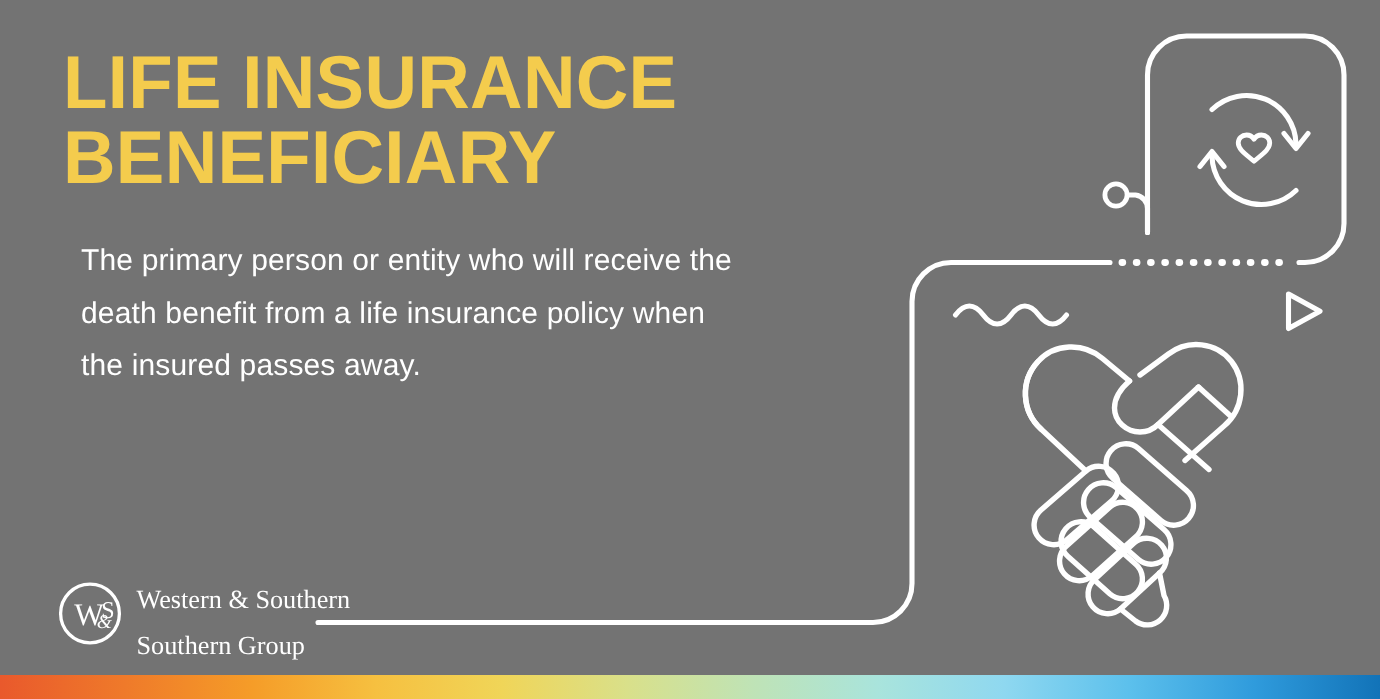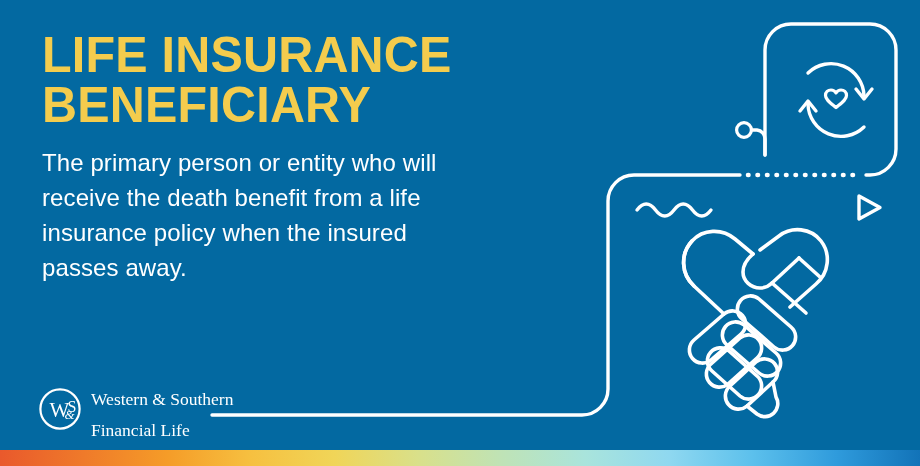--- a/index.html
+++ b/index.html
@@ -34,23 +34,23 @@
     transform: scaleX(0.97);
     transform-origin: left top;
   }
   #headline .hl-line { display: block; }
 
   #body-copy {
     position: absolute;
     left: 42px;
     top: 145px;
     width: 440px;
-    margin: 0;
+    margin: 12px;
     color: #ffffff;
-    font-size: 24px;
+    font-size: 20px;
     font-weight: 400;
     line-height: 35px;
     letter-spacing: 0.1px;
   }
 
   
   #logo {
     position: absolute;
     left: 38px;
     top: 378px;
@@ -99,21 +99,21 @@
       #8fd8f0 68%,
       #5cc0ec 77%,
       #2f9bdc 87%,
       #1273b8 100%
     );
   }
 </style>
 </head>
 <body>
 
-<div id="card" style="background: #0369a1;">
+<div id="card" style="background: #737373;">
 
   <svg id="art" viewBox="0 0 920 466" width="920" height="466" fill="none" xmlns="http://www.w3.org/2000/svg">
 
     <path d="M 212 415 H 582 A 26 26 0 0 0 608 389 V 201 A 26 26 0 0 1 634 175 H 740" stroke="#ffffff" stroke-width="3.4" stroke-linecap="round" fill="none"></path>
 
     <path d="M 748 175 H 860" stroke="#ffffff" stroke-width="4.6" stroke-linecap="round" stroke-dasharray="0.5 9" fill="none"></path>
 
     <path d="M 765 155 V 50 A 26 26 0 0 1 791 24 H 870 A 26 26 0 0 1 896 50 V 149 A 26 26 0 0 1 870 175 H 866" stroke="#ffffff" stroke-width="3.4" stroke-linecap="round" fill="none"></path>
 
     <path d="M 752 130 H 757 A 9 9 0 0 1 765 139 V 155" stroke="#ffffff" stroke-width="3.4" stroke-linecap="round" fill="none"></path>
@@ -190,19 +190,19 @@
 
   <div id="logo">
     <svg id="logo-mark" width="44" height="44" viewBox="0 0 44 44" xmlns="http://www.w3.org/2000/svg">
       <circle cx="22" cy="22" r="19.6" fill="none" stroke="#ffffff" stroke-width="2.2"></circle>
       <text x="21.5" y="29.5" text-anchor="middle" font-family="Liberation Serif, serif" font-size="21" fill="#ffffff">W</text>
       <text x="31.5" y="31.5" text-anchor="middle" font-family="Liberation Serif, serif" font-size="13" font-style="italic" fill="#ffffff">&amp;</text>
       <text x="34" y="25" text-anchor="middle" font-family="Liberation Serif, serif" font-size="16" fill="#ffffff">S</text>
     </svg>
     <div id="logo-wordmark">
       <span>Western &amp; Southern</span>
-      <span>Financial Life</span>
+      <span>Southern Group</span>
     </div>
   </div>
 
   <div id="gradient-bar" style="background: linear-gradient(to right, rgb(233, 89, 44) 0%, rgb(239, 122, 42) 9.09%, rgb(245, 156, 40) 18.18%, rgb(246, 192, 64) 27.27%, rgb(240, 213, 88) 36.36%, rgb(217, 224, 138) 45.45%, rgb(191, 227, 182) 54.55%, rgb(169, 228, 220) 63.64%, rgb(143, 216, 240) 72.73%, rgb(92, 192, 236) 81.82%, rgb(47, 155, 220) 90.91%, rgb(18, 115, 184) 100%);"></div>
 
 </div>
 
 </body></html>

